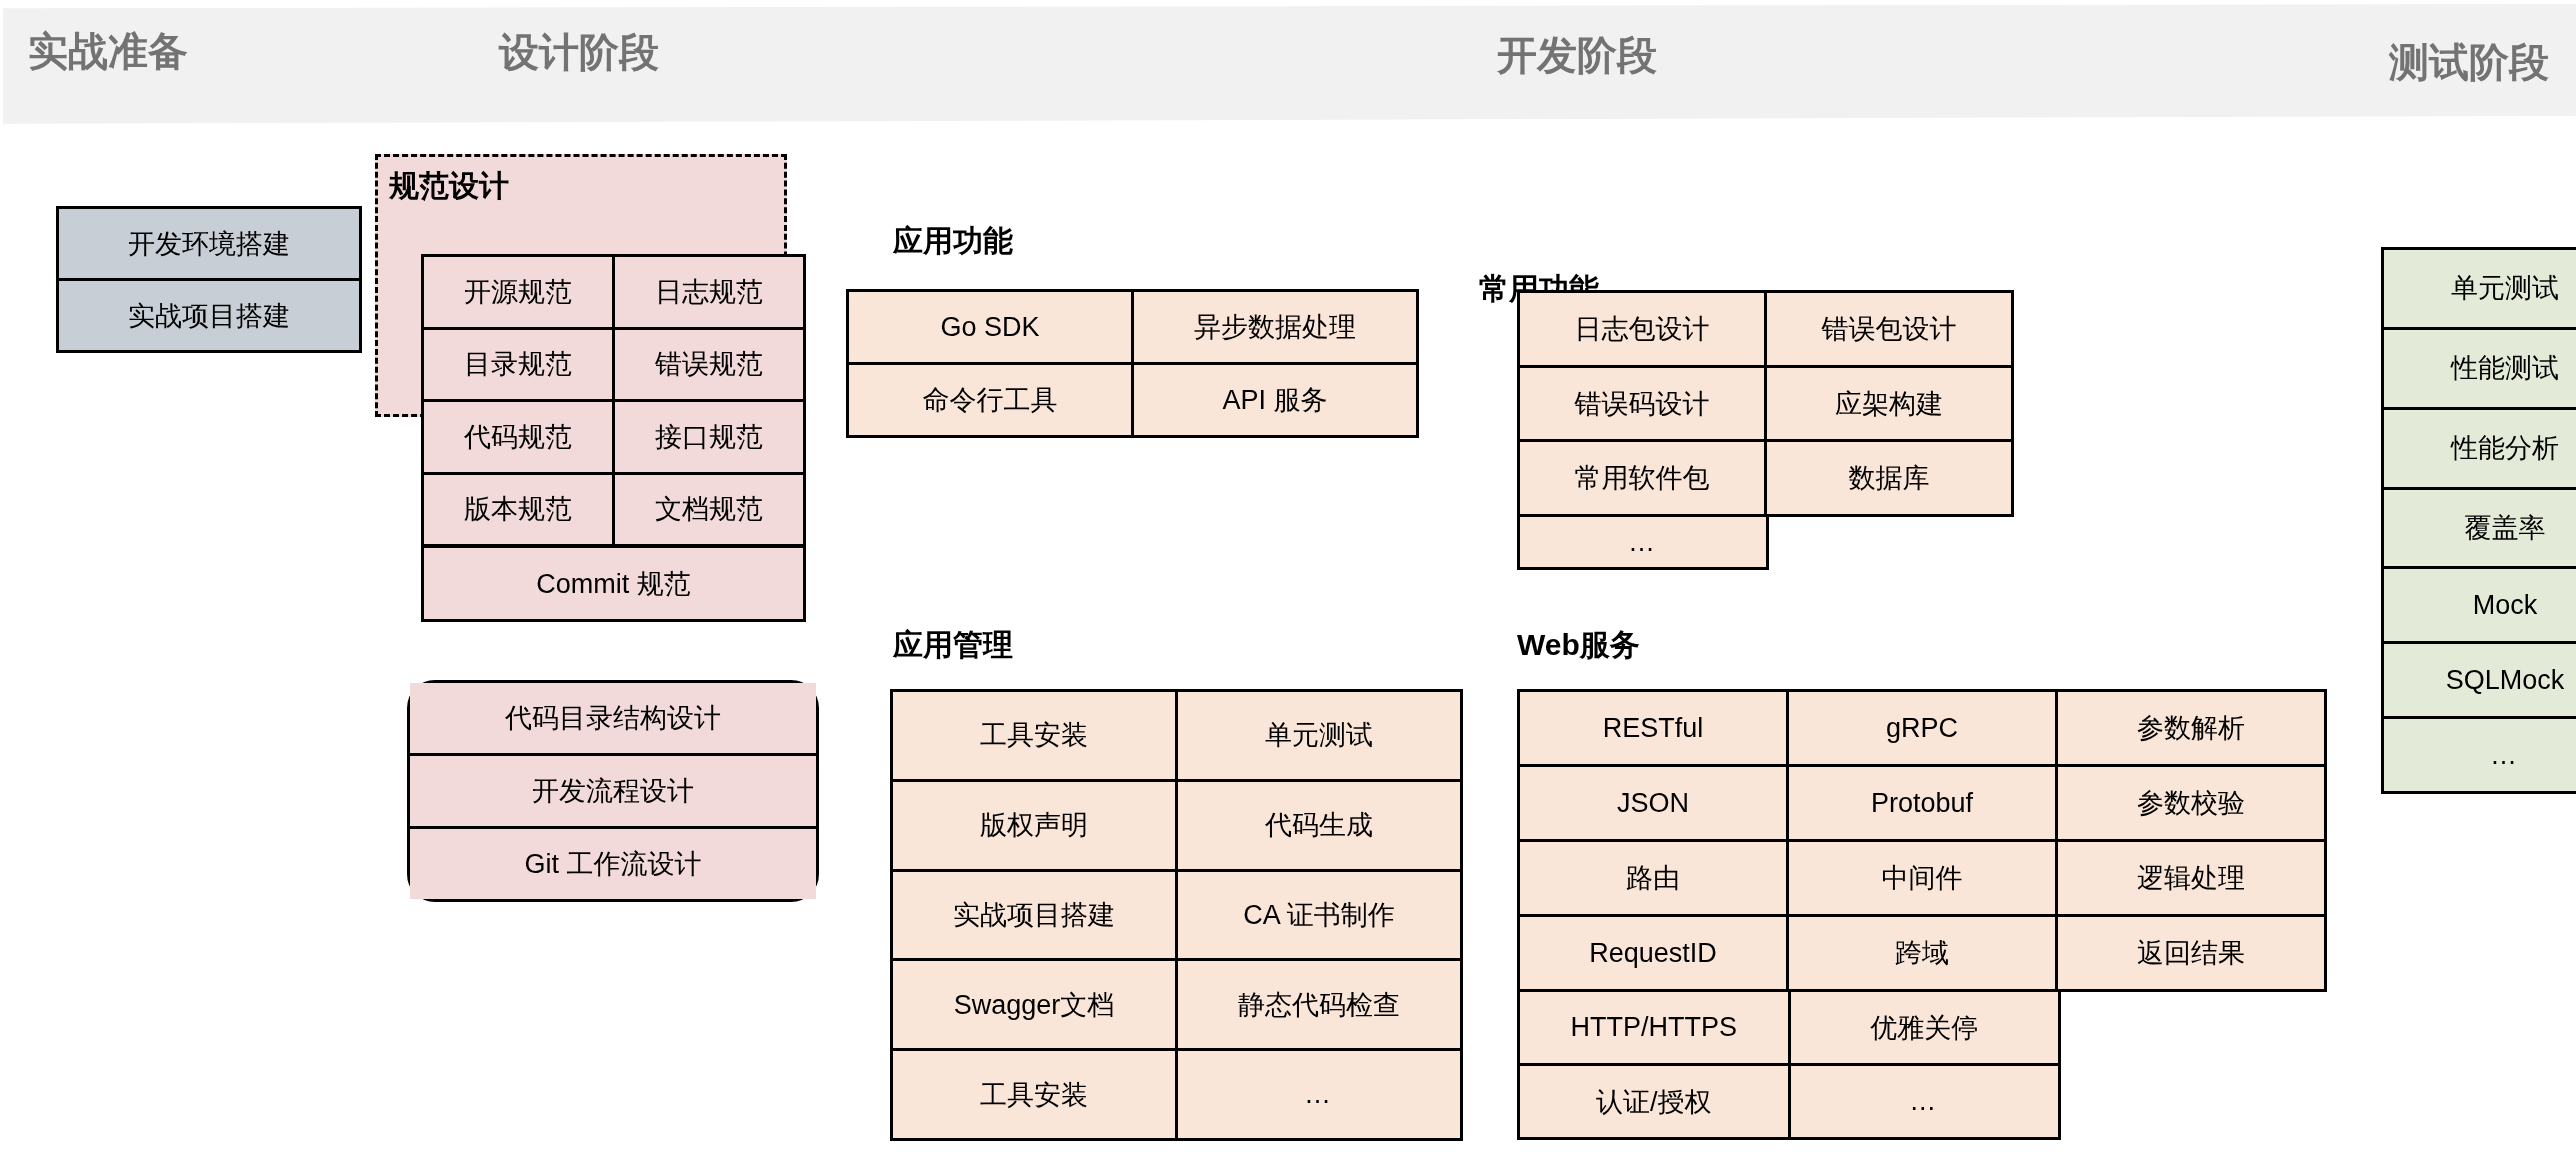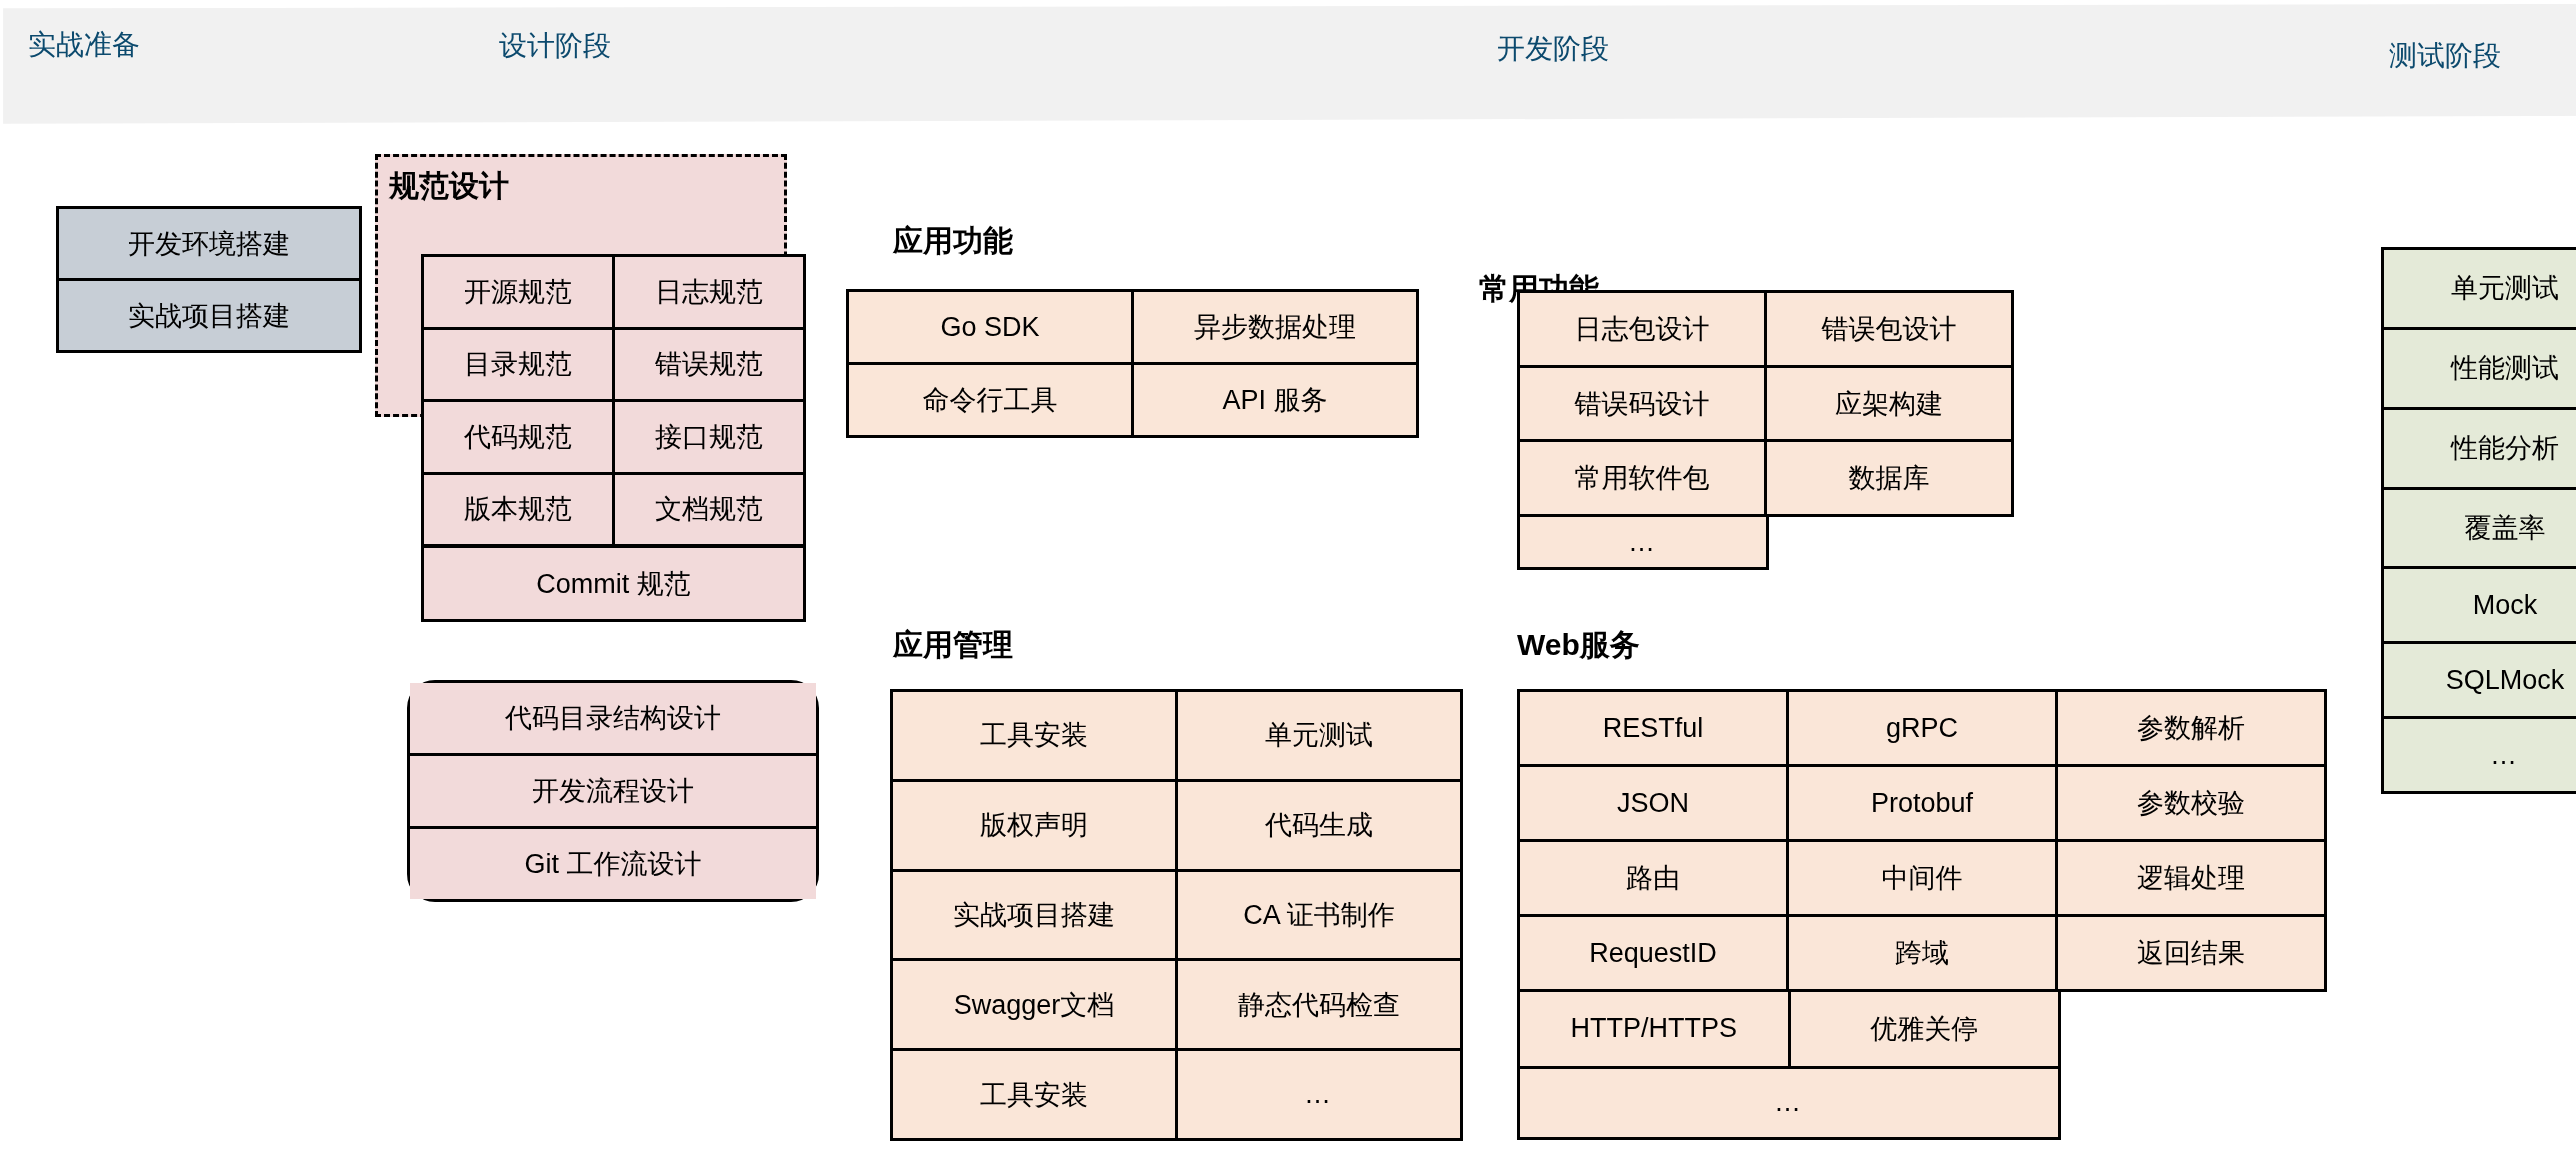--- a/index.html
+++ b/index.html
@@ -11,21 +11,21 @@
     overflow:hidden;
   }
   
   #banner{
     position:absolute;left:0;top:0;width:3284px;height:129px;
     pointer-events:none;
   }
   #banner svg{display:block;}
   .hdr-label{
     position:absolute;
-    font-size:28px;font-weight:normal;color:#0c4a6e;
+    font-size:40px;font-weight:bold;color:#737373;
     white-space:nowrap;
     line-height:1;
   }
   .tbl{
     position:absolute;box-sizing:border-box;
     border:3.6px solid #000;
     display:flex;flex-direction:column;margin-left:32px;
   }
   .trow{display:flex;flex-direction:row;flex:1 1 auto;}
   .trow + .trow{border-top:3.1px solid #000;}
@@ -206,20 +206,21 @@
     <div class="cell orange">跨域</div>
     <div class="cell orange">返回结果</div>
   </div>
 </div>
 <div class="tbl" style="left:1485px;top:989px;width:544px;height:151px;">
   <div class="trow">
     <div class="cell orange">HTTP/HTTPS</div>
     <div class="cell orange">优雅关停</div>
   </div>
   <div class="trow">
+    <div class="cell orange">认证/授权</div>
     <div class="cell orange ell">…</div>
   </div>
 </div>
 
 <div class="tbl" style="left:2349px;top:247px;width:248px;height:547px;">
   <div class="trow">
     <div class="cell green">单元测试</div>
   </div>
   <div class="trow">
     <div class="cell green">性能测试</div>

